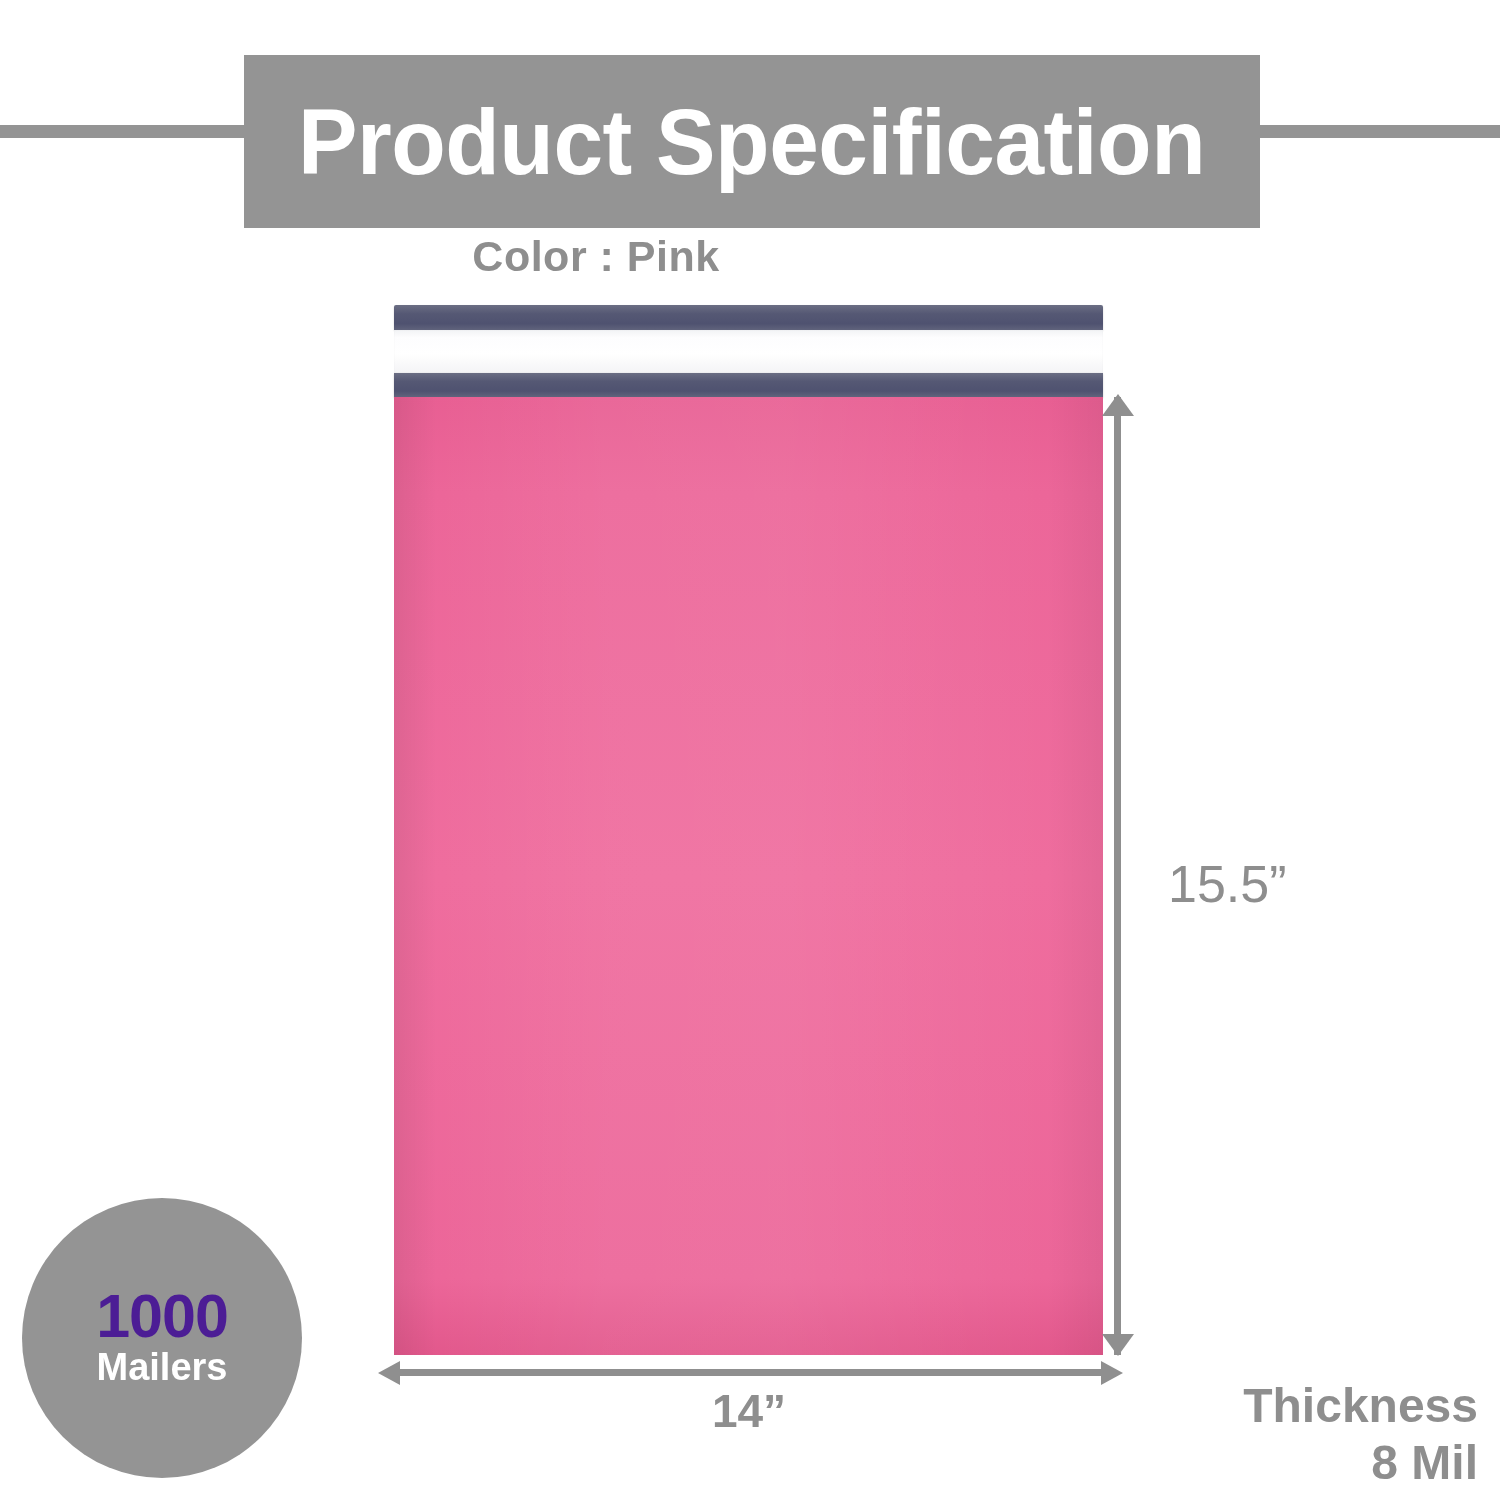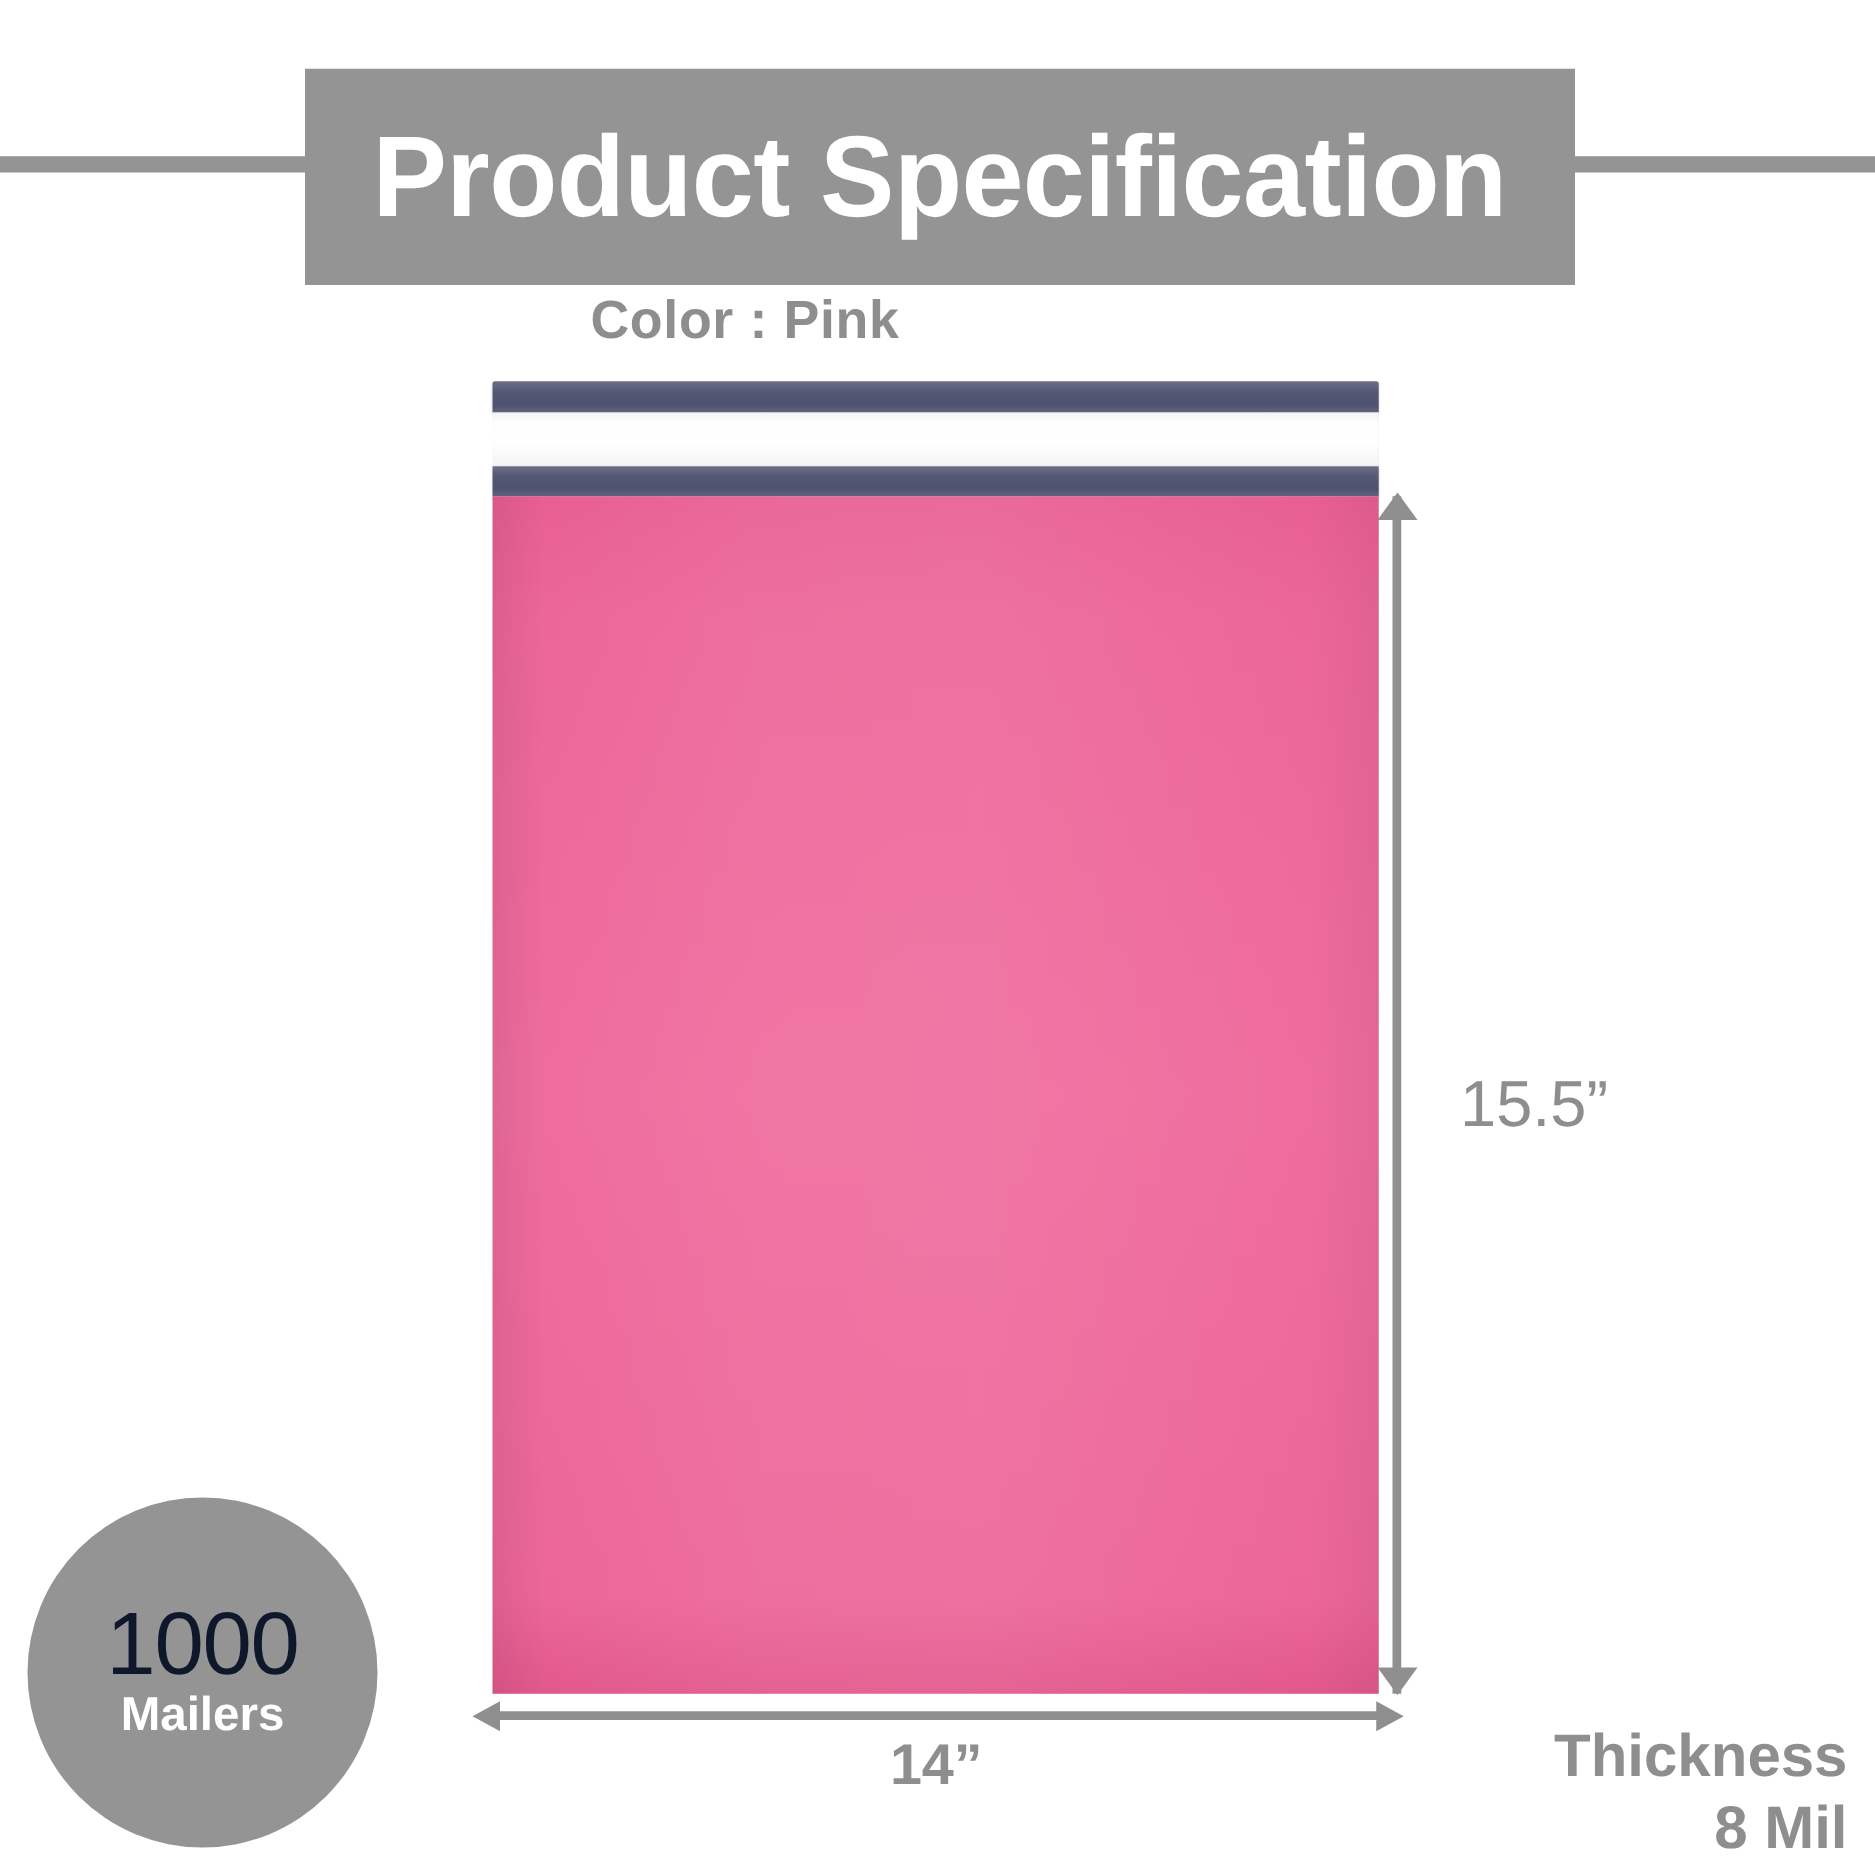--- a/index.html
+++ b/index.html
@@ -195,23 +195,23 @@
     width: 280px;
     height: 280px;
     border-radius: 50%;
     background: #949494;
     display: flex;
     flex-direction: column;
     align-items: center;
     justify-content: center;
   }
   .qty-number {
-    color: #0f172a;
-    font-weight: normal;
-    font-size: 71px;
+    color: #4c1d95;
+    font-weight: bold;
+    font-size: 61px;
     line-height: 0.96;
     letter-spacing: -1px;
   }
   .qty-unit {
     color: #ffffff;
     font-weight: bold;
     font-size: 38px;
     line-height: 1.1;
     margin-top: 2px;
   }

